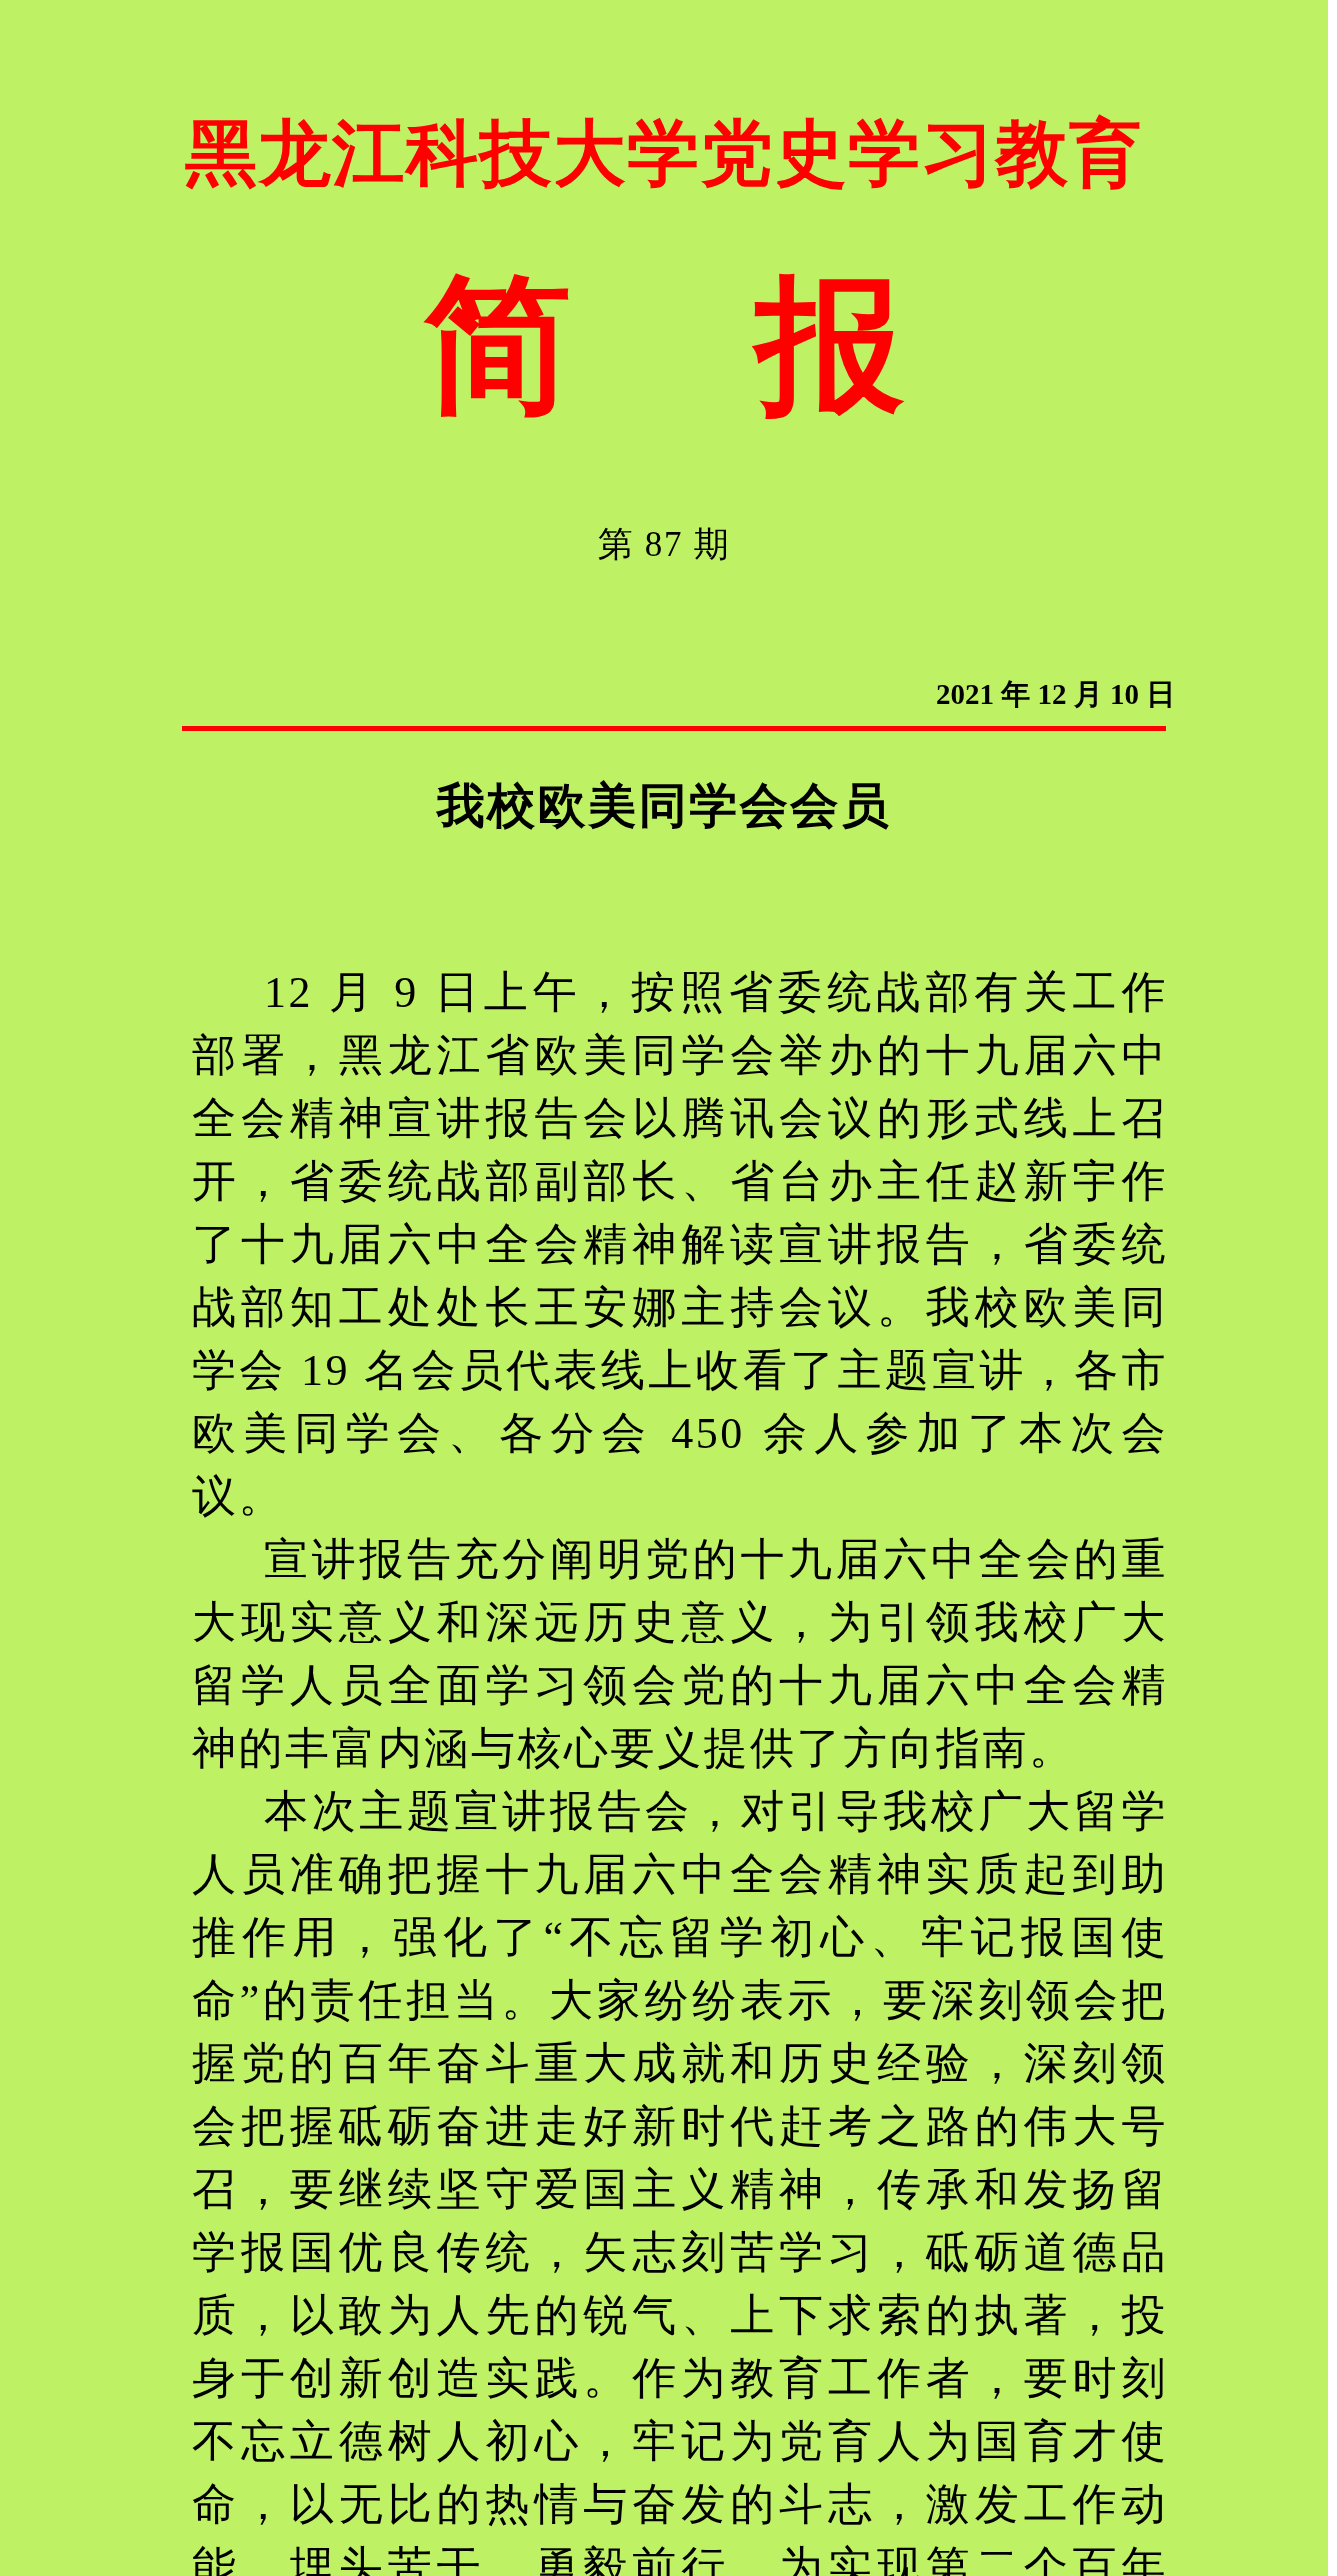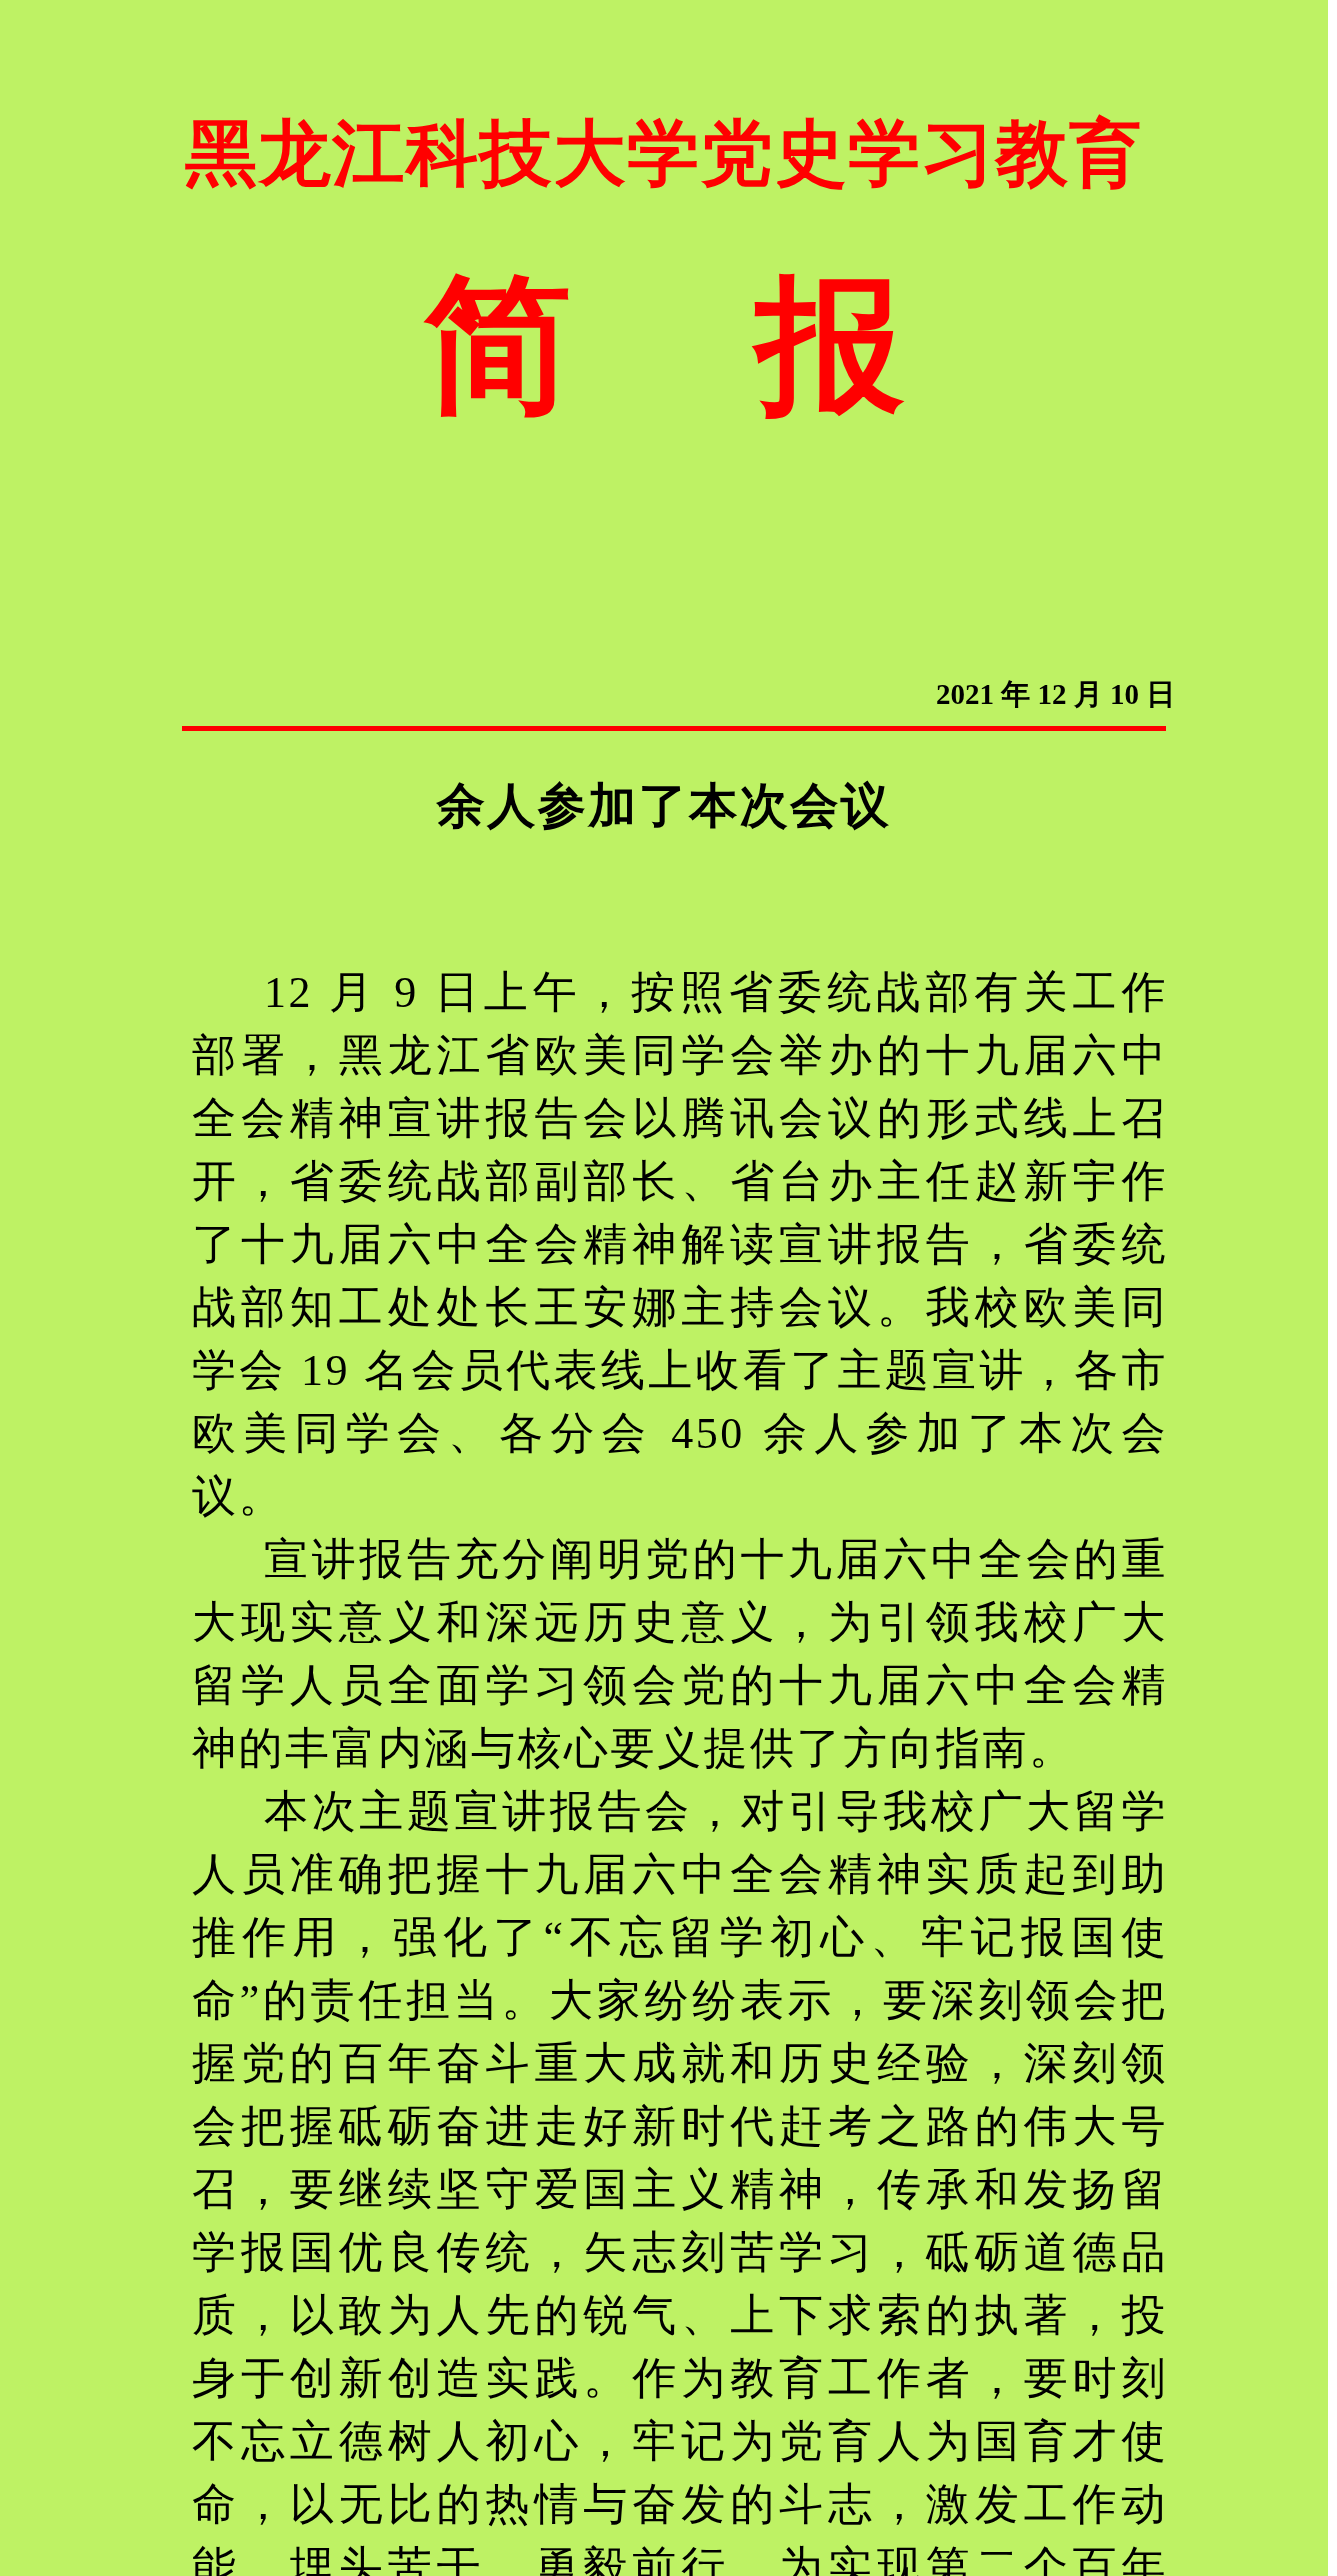--- a/index.html
+++ b/index.html
@@ -120,28 +120,29 @@
 </style>
 </head>
 <body>
 
 <div class="page">
 
   <div class="masthead-title">黑龙江科技大学党史学习教育</div>
 
   <div class="masthead-brief">简 报</div>
 
+  <div class="issue-no">第 87 期</div>
 
 
   <div class="issue-date">2021 年 12 月 10 日</div>
 
   <div class="red-rule"></div>
 
   <h1 class="article-title">
-    <span>余人参加了本次会议</span><br>
+    <span>我校欧美同学会会员</span><br>
   </h1>
 
   <div class="article-body">
     <p>12 月 9 日上午，按照省委统战部有关工作部署，黑龙江省欧美同学会举办的十九届六中全会精神宣讲报告会以腾讯会议的形式线上召开，省委统战部副部长、省台办主任赵新宇作了十九届六中全会精神解读宣讲报告，省委统战部知工处处长王安娜主持会议。我校欧美同学会 19 名会员代表线上收看了主题宣讲，各市欧美同学会、各分会 450 余人参加了本次会议。</p>
     <p>宣讲报告充分阐明党的十九届六中全会的重大现实意义和深远历史意义，为引领我校广大留学人员全面学习领会党的十九届六中全会精神的丰富内涵与核心要义提供了方向指南。</p>
     <p>本次主题宣讲报告会，对引导我校广大留学人员准确把握十九届六中全会精神实质起到助推作用，强化了“不忘留学初心、牢记报国使命”的责任担当。大家纷纷表示，要深刻领会把握党的百年奋斗重大成就和历史经验，深刻领会把握砥砺奋进走好新时代赶考之路的伟大号召，要继续坚守爱国主义精神，传承和发扬留学报国优良传统，矢志刻苦学习，砥砺道德品质，以敢为人先的锐气、上下求索的执著，投身于创新创造实践。作为教育工作者，要时刻不忘立德树人初心，牢记为党育人为国育才使命，以无比的热情与奋发的斗志，激发工作动能，埋头苦干，勇毅前行，为实现第二个百年奋斗目标、实现中华民族伟大复兴的中国梦贡献智慧和力量，为建设现代化新龙江和推动学校建设高质量发展奉献青春与才华。</p>
   </div>
 
 </div>
 

